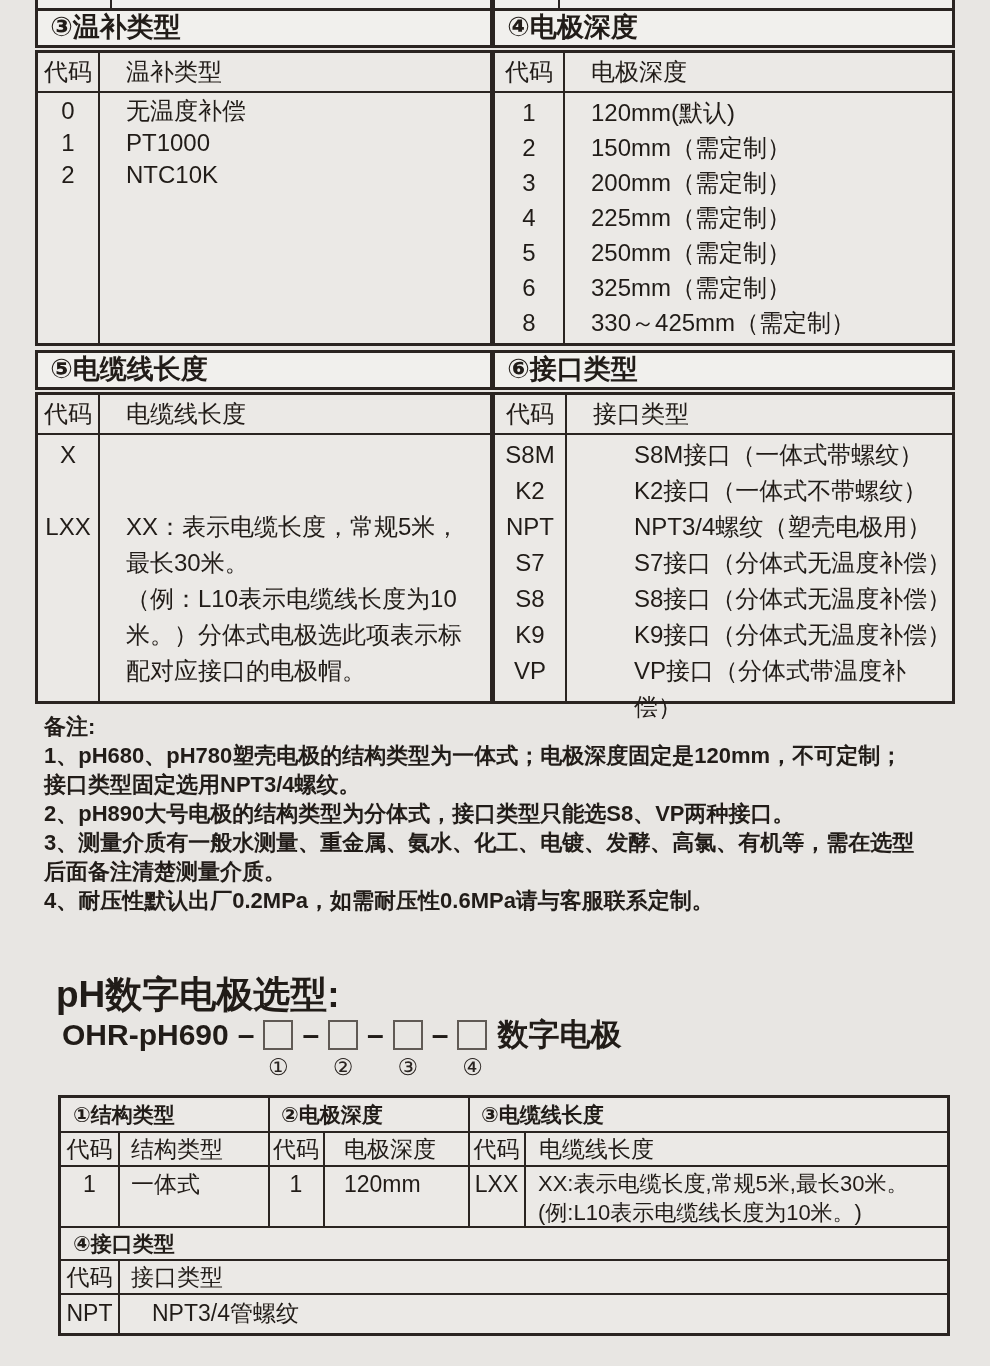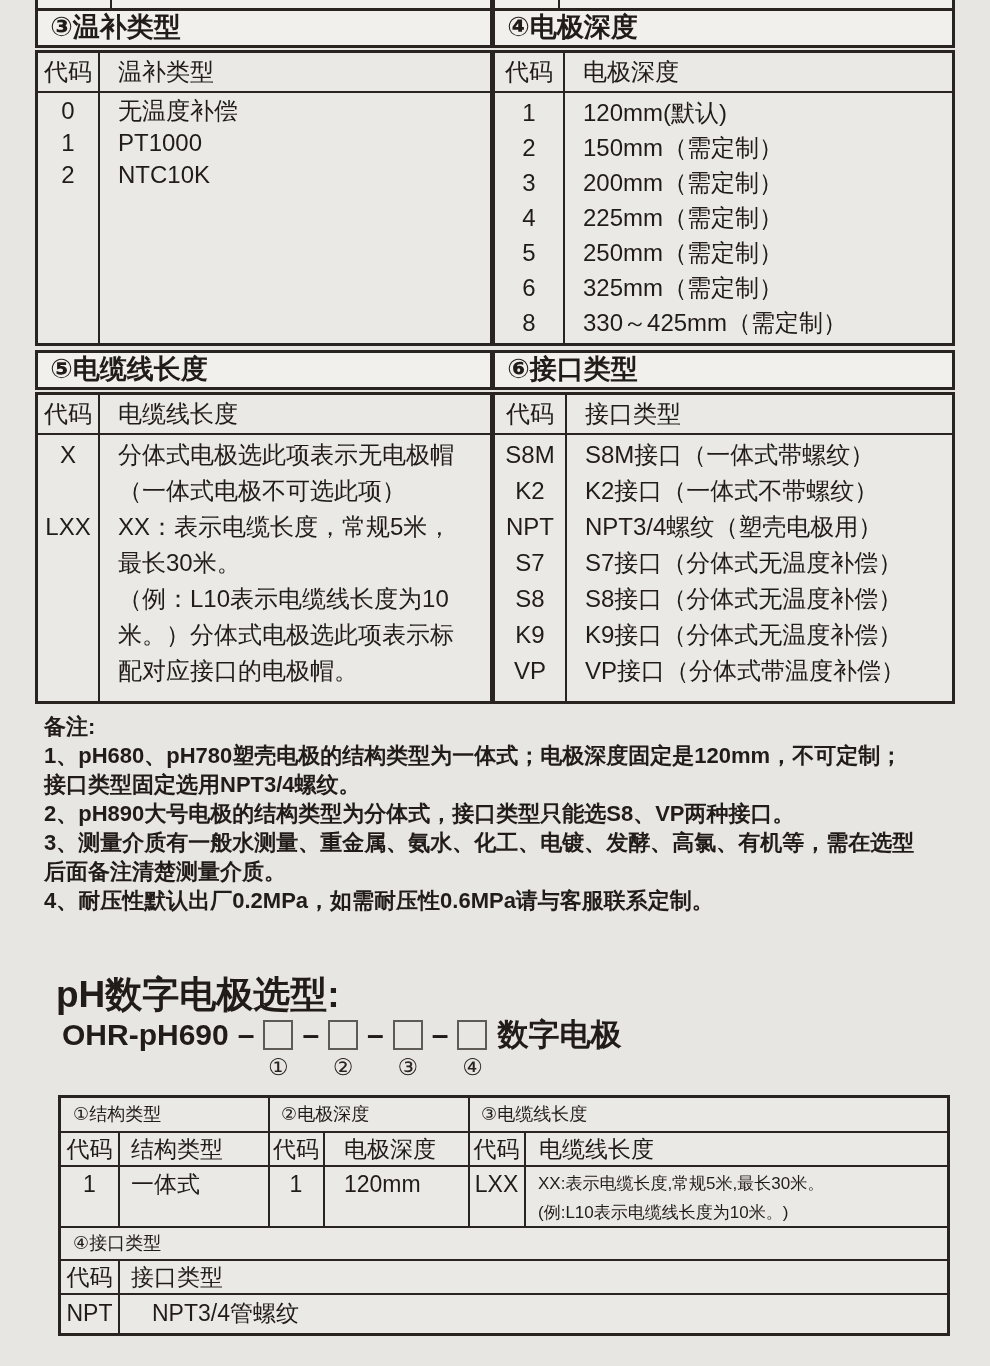--- a/index.html
+++ b/index.html
@@ -11,52 +11,52 @@
   .remnant .rv{position:absolute;top:0;bottom:0;width:2px;background:#2a2421;}
   
   .sec-title{background:#f1f0ed;border:3px solid #2a2421;font-size:27px;font-weight:700;
              line-height:33px;padding-left:12px;}
   
   .tbl{background:#ebe9e6;border:3px solid #2a2421;}
   .vline{position:absolute;top:0;bottom:0;width:2px;background:#2a2421;}
   .thead{display:flex;height:38px;line-height:38px;border-bottom:2px solid #2a2421;
          font-size:24px;font-weight:500;}
   .c1{text-align:center;flex:none;}
-  .c2{padding-left:20px;flex:1;}
+  .c2{padding-left:28px;flex:1;}
   .w60{width:60px;} .w68{width:68px;} .w70{width:70px;}
   .trow{display:flex;font-size:24px;font-weight:500;}
   .rows{padding-top:2px;}
   .h32{height:32px;line-height:32px;}
   .h35{height:35px;line-height:35px;}
-  .h36{height:36px;line-height:36px;}
+  .h36{height:36px;line-height:36px;gap:41px;}
   .mrow .c1{line-height:36px;align-self:flex-start;}
   .mrow .c2{line-height:36px;white-space:pre-line;}
   .xrow{min-height:72px;}
   .lxxrow{min-height:180px;}
   
   .notes{left:44px;top:712px;width:930px;font-size:22px;font-weight:600;}
   .notes div{line-height:29px;white-space:nowrap;}
   
   .sel-heading{left:56px;top:970px;font-size:37px;font-weight:700;}
   .model{left:62px;top:1018px;display:flex;align-items:center;height:34px;
          font-size:30px;font-weight:600;}
   .model .dash{margin:0 9px;font-weight:600;}
   .slot{position:relative;width:30px;height:30px;border:2px solid #605a55;box-sizing:border-box;flex:none;}
   .slot .num{position:absolute;top:32px;left:50%;transform:translateX(-50%);
              font-size:23px;font-weight:400;color:#2a2421;}
   .suffix{margin-left:10px;font-size:31px;}
   
   .btable{left:58px;top:1095px;width:892px;height:241px;border:3px solid #2a2421;background:#ebe9e6;}
   .btable .hl{position:absolute;left:0;right:0;height:2px;background:#2a2421;}
   .btable .vl{position:absolute;width:2px;background:#2a2421;}
-  .bt-title{position:absolute;font-size:18px;font-weight:400;line-height:33px;white-space:nowrap;}
+  .bt-title{position:absolute;font-size:21px;font-weight:700;line-height:33px;white-space:nowrap;}
   .bt-h{position:absolute;font-size:23px;font-weight:500;line-height:32px;white-space:nowrap;}
   .bt-v{position:absolute;font-size:23px;font-weight:500;line-height:32px;white-space:nowrap;}
   .ctr{text-align:center;}
-  .pre{white-space:pre-line;line-height:29px;font-size:17px;}
+  .pre{white-space:pre-line;line-height:29px;font-size:22px;}
 </style>
 </head>
 <body>
 
 <div class="page">
 
   <div class="abs remnant" style="left:35px;width:458px;">
       <span class="rv" style="left:72px;"></span>
     </div>
   <div class="abs remnant" style="left:492px;width:463px;">
@@ -131,22 +131,20 @@
 
   <div class="abs tbl" style="left:35px;top:392px;width:458px;height:312px;">
     <span class="vline" style="left:60px;"></span>
     <div class="thead">
       <div class="c1 w60">代码</div>
       <div class="c2">电缆线长度</div>
     </div>
     <div class="rows">
       <div class="trow mrow xrow">
           <div class="c1 w60">X</div>
-          <div class="c2">分体式电极选此项表示无电极帽
-（一体式电极不可选此项）</div>
         </div>
       <div class="trow mrow lxxrow">
           <div class="c1 w60">LXX</div>
           <div class="c2">XX：表示电缆长度，常规5米，
 最长30米。
 （例：L10表示电缆线长度为10
 米。）分体式电极选此项表示标
 配对应接口的电极帽。</div>
         </div>
     </div>

